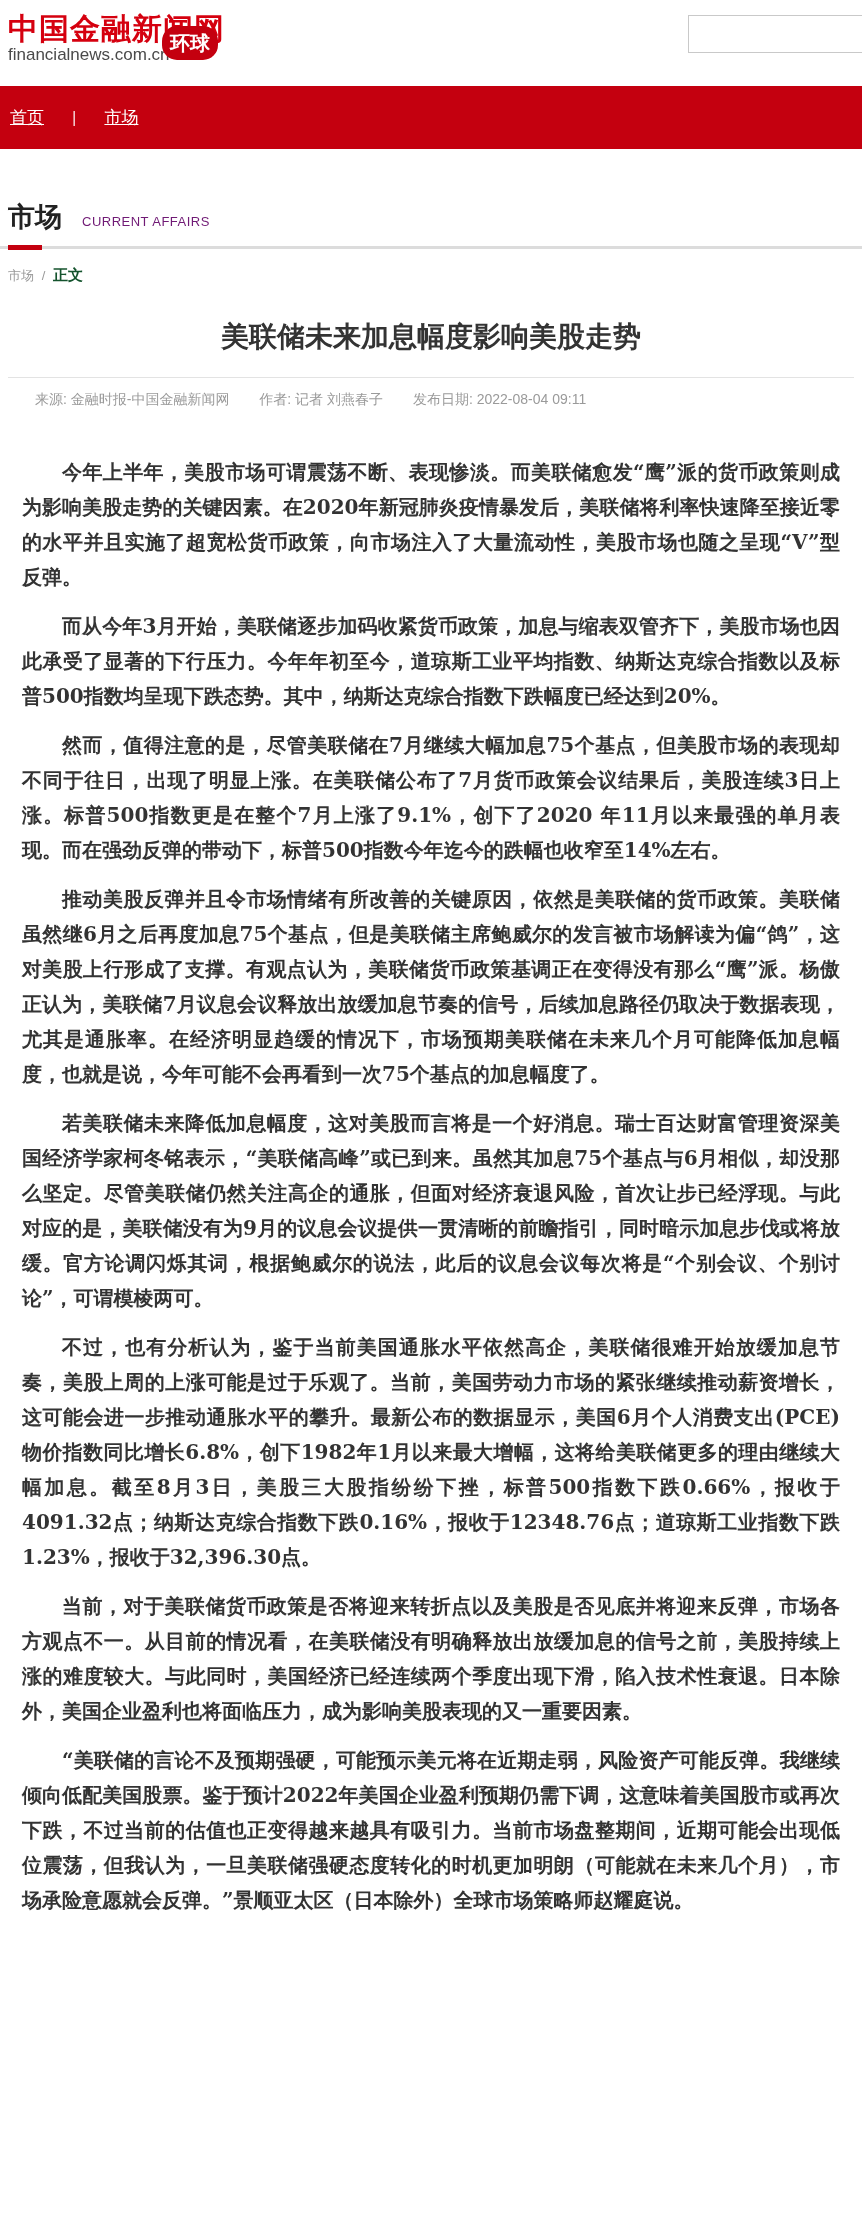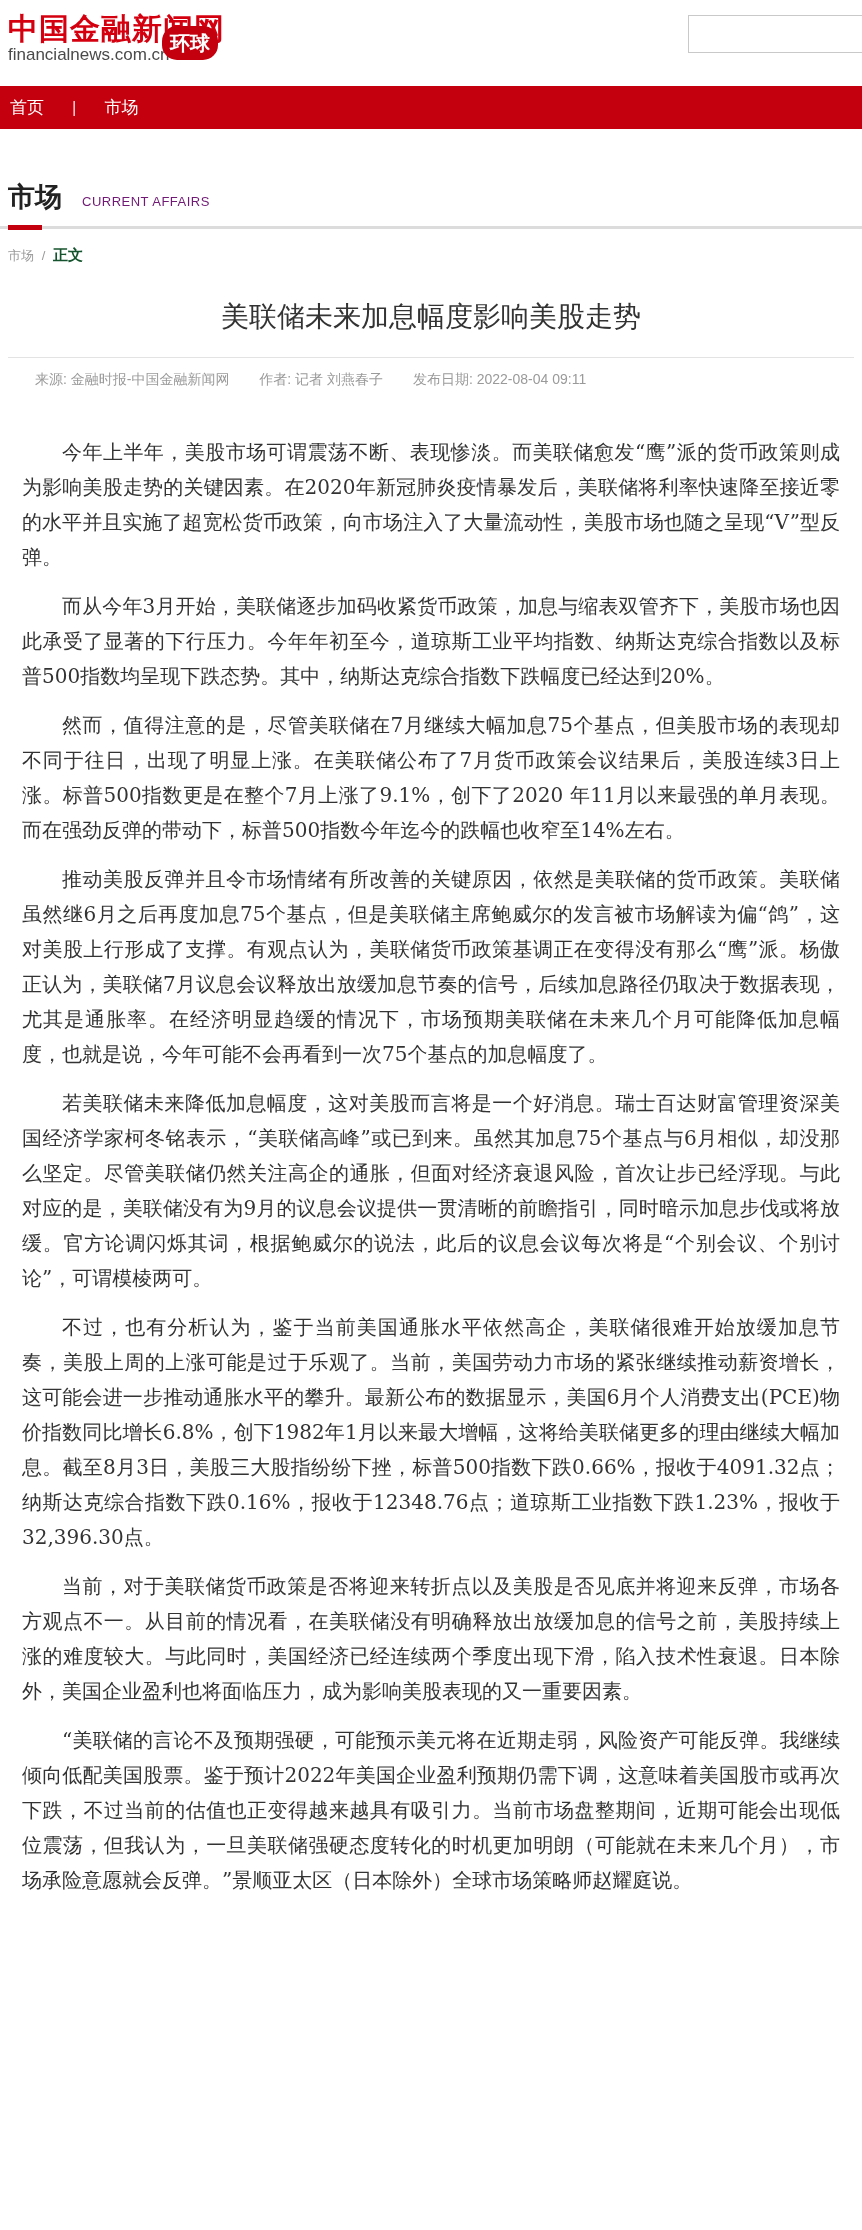--- a/index.html
+++ b/index.html
@@ -27,23 +27,23 @@
   }
   .search-box {
     position: absolute; left: 688px; top: 15px;
     width: 210px; height: 38px;
     border: 1px solid #c9c9c9; background: #fff;
     font-size: 15px; padding: 0 8px; outline: none;
   }
 
   
   .navbar {
-    height: 43px; background: #c4000f;
+    height: 63px; background: #c4000f;
     display: flex; align-items: center;
-    padding: 0 10px; color: #fff; font-size: 17px;
+    padding: 0 10px; color: #fff; font-size: 17px; text-decoration: underline;
   }
   .nav-item { color: #fff; cursor: pointer; }
   .nav-sep { margin: 0 28px; color: #ffffff; opacity: .85; }
 
   
   .section-head { margin-top: 50px; padding: 0 8px; display: flex; align-items: baseline; }
   .section-title { font-size: 27px; font-weight: bold; color: #222; }
   .section-subtitle { font-size: 13px; color: #701a75; margin-left: 20px; letter-spacing: .5px; }
   .section-divider { position: relative; height: 3px; background: #dcdcdc; margin-top: 11px; }
   .section-divider .red-seg {
@@ -51,34 +51,34 @@
   }
 
   
   .breadcrumb { padding: 17px 8px 0; font-size: 13px; color: #9b9b9b; }
   .breadcrumb .crumb-parent { color: #9b9b9b; cursor: pointer; }
   .breadcrumb .crumb-sep { margin: 0 4px; color: #9b9b9b; }
   .breadcrumb .crumb-current { color: #14532d; font-size: 15px; font-weight: bold; cursor: pointer; text-align: center; }
 
   
   .article-title {
-    text-align: center; font-size: 28px; font-weight: normal; color: #333;
+    text-align: center; font-size: 28px; font-weight: bold; color: #333;
     margin: 34px 30px 22px; line-height: 1.3;
   }
   .meta-divider { border: none; border-top: 1px solid #e3e3e3; margin: 0 8px; }
   .article-meta { padding: 13px 8px 0 35px; font-size: 14px; color: #9a9a9a; }
   .article-meta span { margin-right: 26px; }
 
   .article-body {
     padding: 46px 22px 30px;
     font-family: "DejaVu Serif", "Liberation Serif", serif;
     font-size: 20px; line-height: 1.75; color: #333;
     text-align: justify;
   }
-  .article-body p { margin: 0 0 14px; text-indent: 2em; }
+  .article-body p { margin: 0 0 14px; text-indent: 2em; font-weight: bold; }
   .article-body p.highlight {
     background: #f6b9ae;
     color: #8a2a1e;
     margin: 4px -14px 18px;
     padding: 6px 14px 8px;
   }
 </style>
 </head>
 <body>
 

